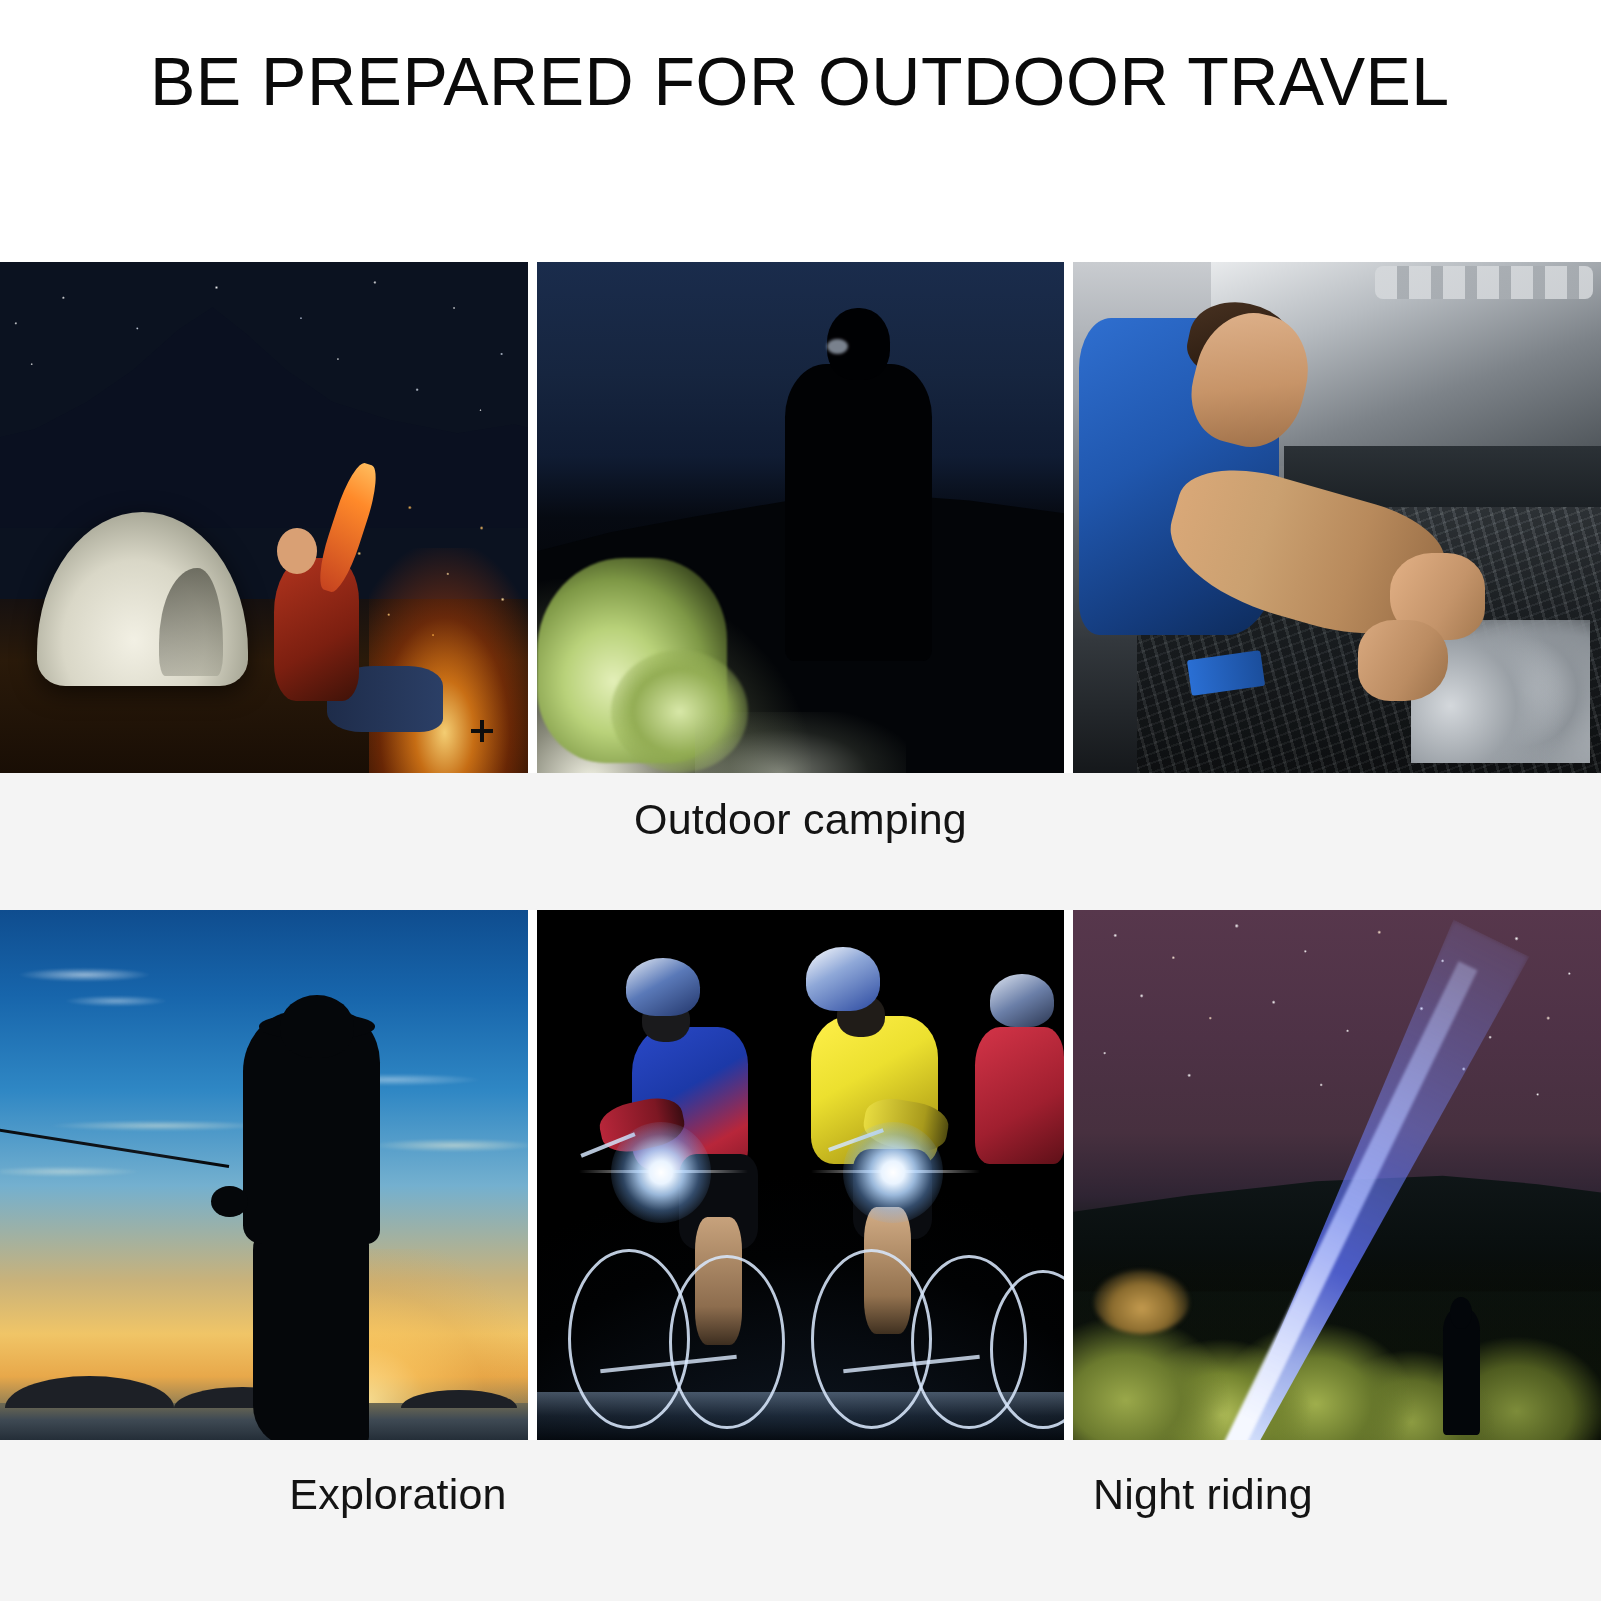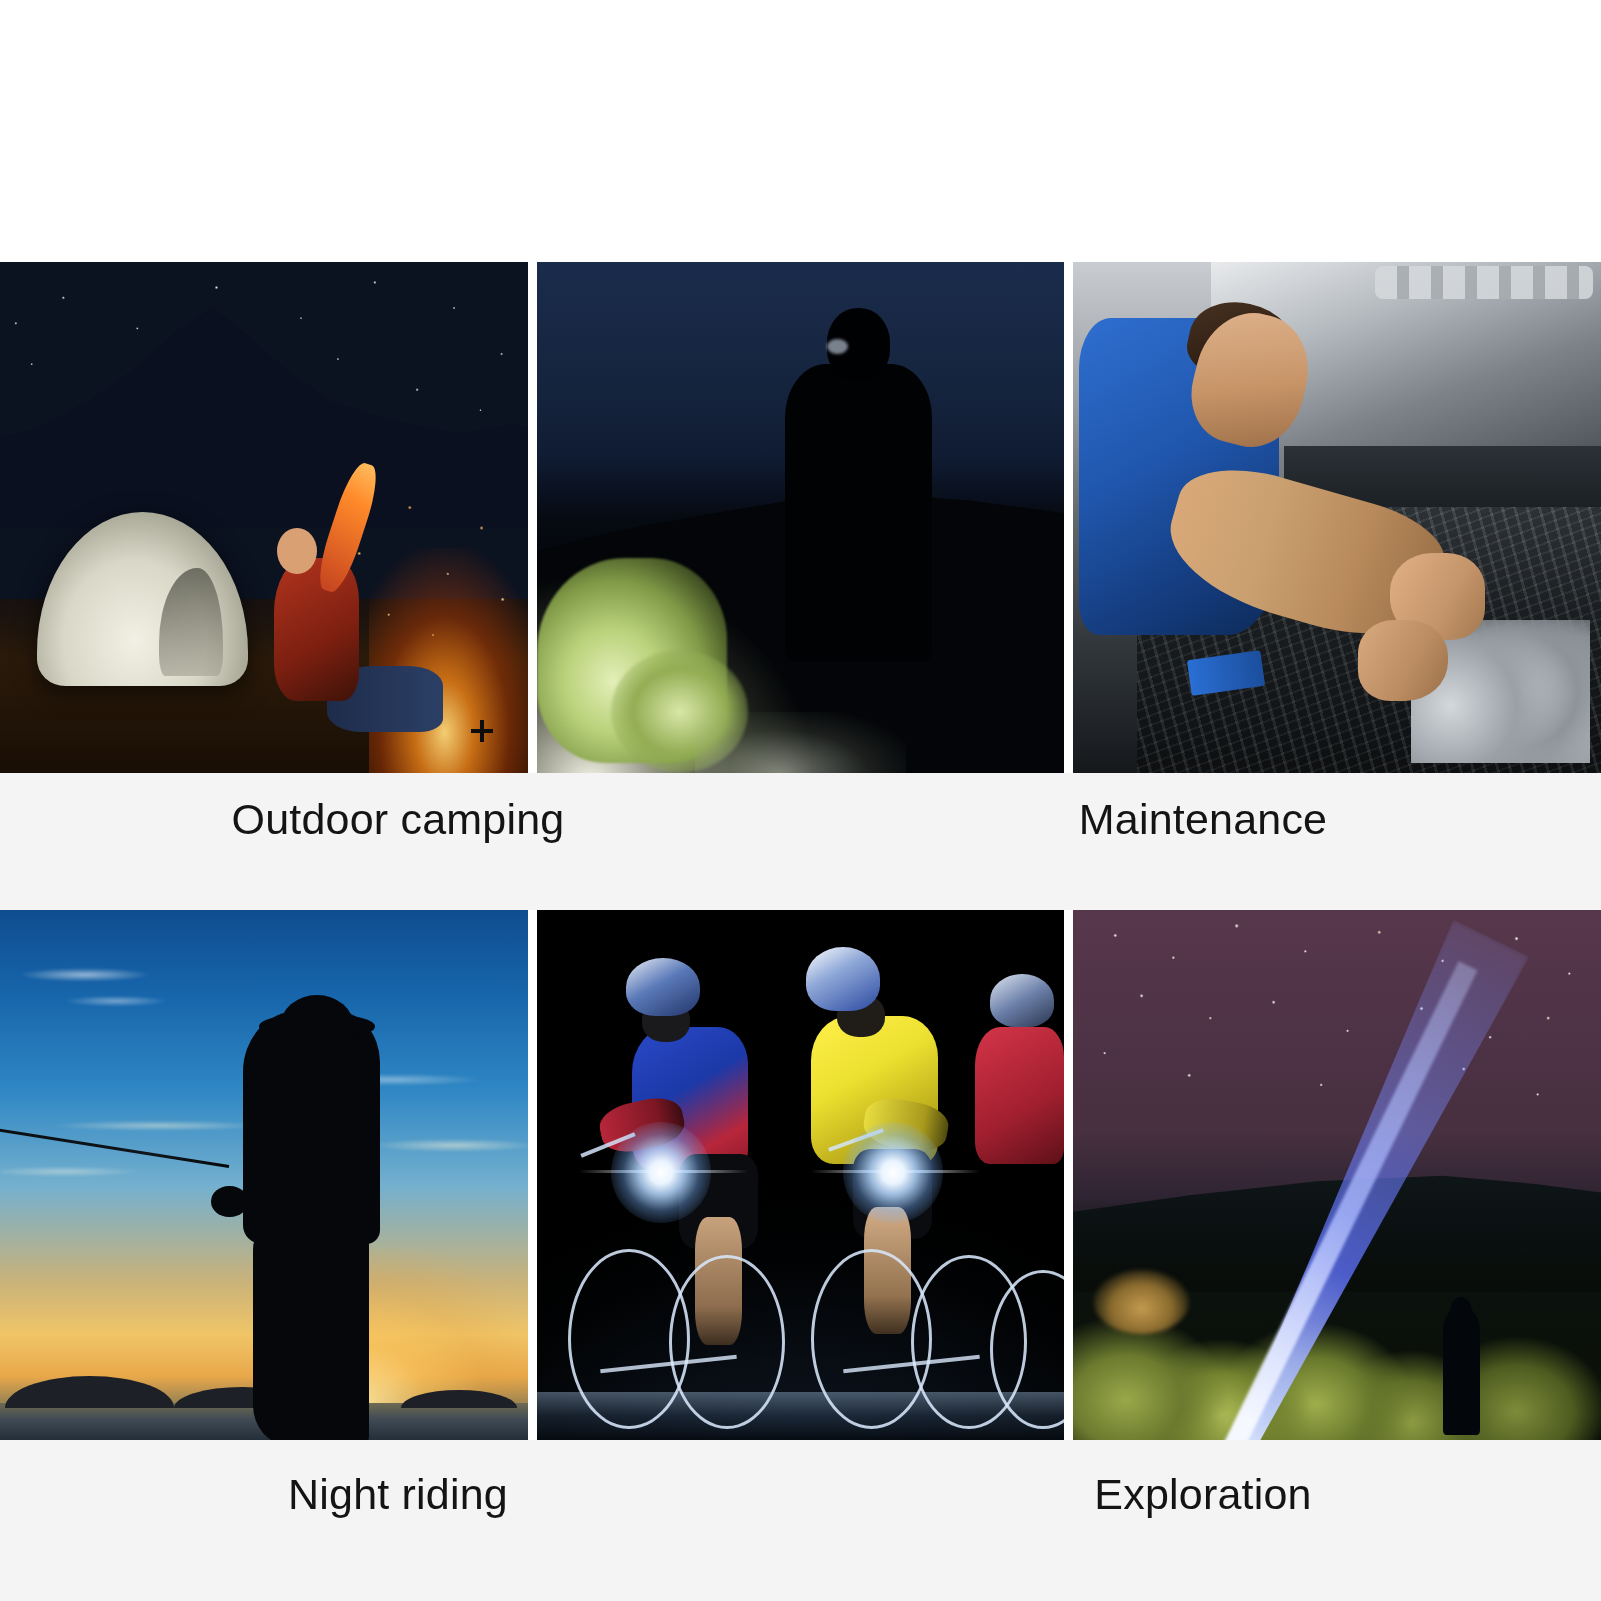--- a/index.html
+++ b/index.html
@@ -557,20 +557,21 @@
     background: #03060a; border-radius: 50%;
   }
 </style>
 </head>
 <body>
 
 <div class="banner">
 
   <div class="header">
     <div class="headline">
+      <span class="headline-line">BE PREPARED FOR OUTDOOR TRAVEL</span>
     </div>
   </div>
 
   <div class="grid">
 
     <div class="row row-1">
       <div class="photos">
 
         <div class="cell p-camping">
           <div class="stars-a"></div>
@@ -612,21 +613,20 @@
           <div class="mech-hair"></div>
           <div class="mech-head"></div>
           <div class="mech-arm"></div>
           <div class="mech-hand"></div>
           <div class="mech-hand2"></div>
         </div>
 
       </div>
       <div class="captions">
         <div class="caption">Outdoor camping</div>
-        <div class="caption">Maintenance</div>
       </div>
     </div>
 
     <div class="row row-2">
       <div class="photos">
 
         <div class="cell p-fishing">
           <div class="clouds-f"></div>
           <div class="sun-glow"></div>
           <div class="sea"></div>
@@ -678,19 +678,19 @@
           <div class="shrubs"></div>
           <div class="rock-glow"></div>
           <div class="beam-x"></div>
           <div class="beam-core"></div>
           <div class="explorer"></div>
           <div class="explorer-head"></div>
         </div>
 
       </div>
       <div class="captions">
+        <div class="caption">Exploration</div>
         <div class="caption">Night riding</div>
-        <div class="caption">Exploration</div>
       </div>
     </div>
 
   </div>
 </div>
 
 </body></html>

